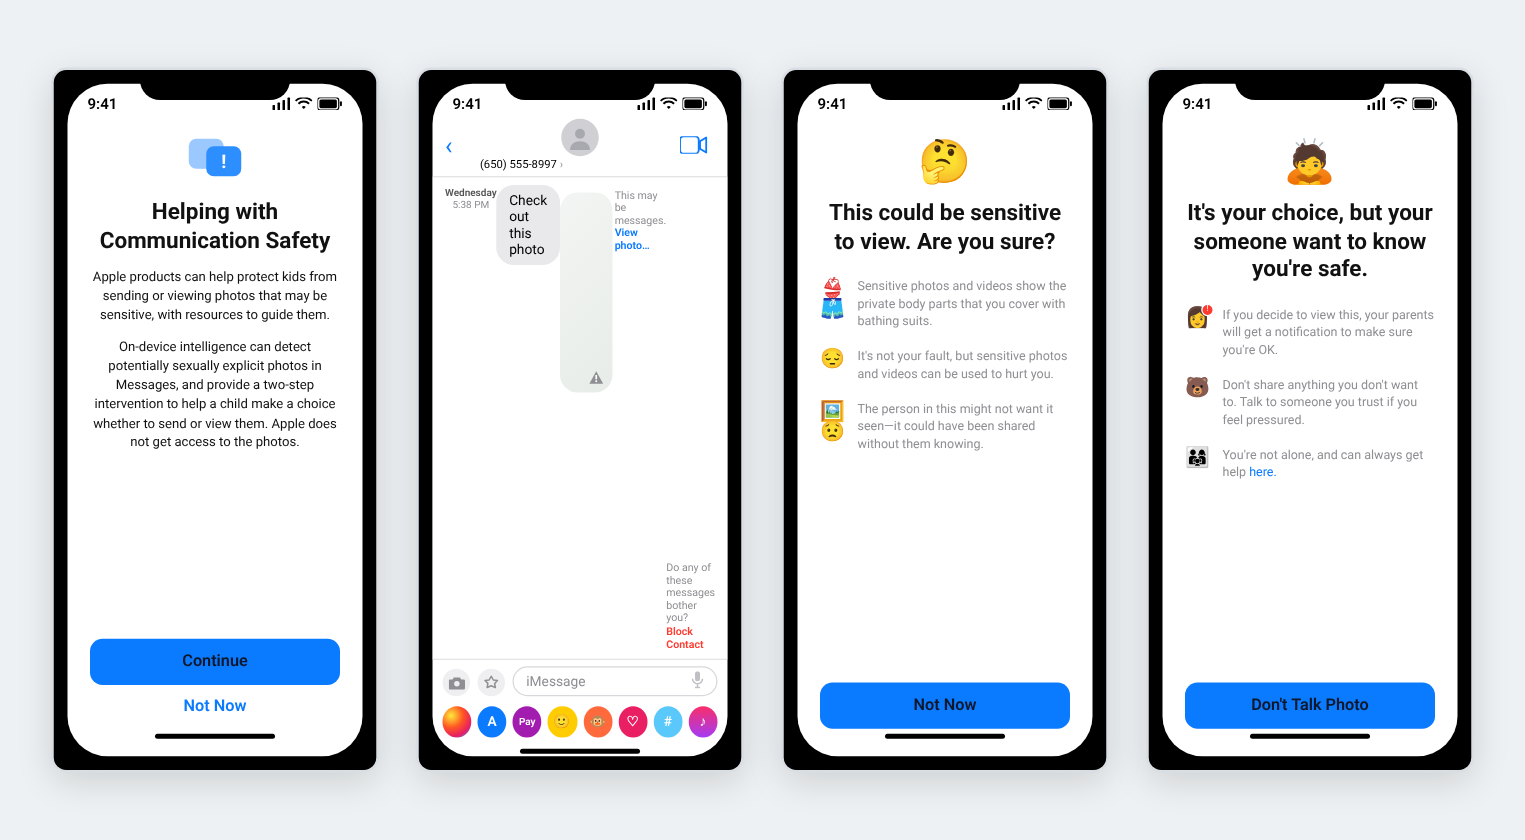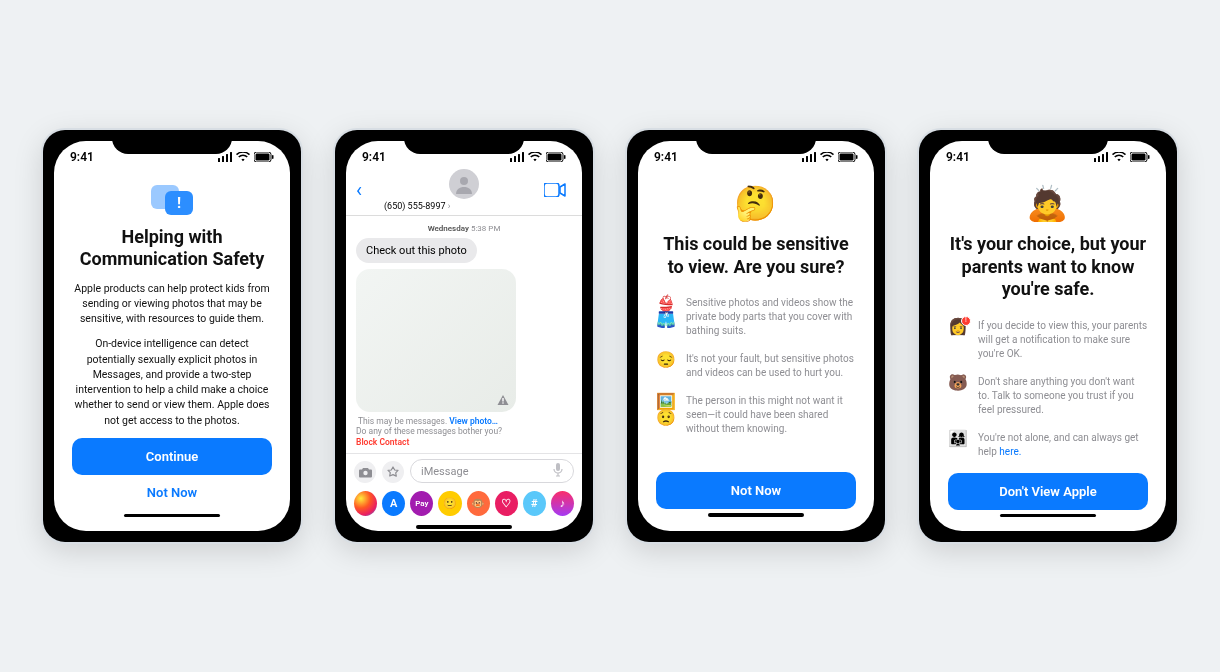--- a/index.html
+++ b/index.html
@@ -8,54 +8,54 @@
     --phone-edge:#d8dee4;
     --screen-white:#fff;
     --accent:#0a7aff;
     --txt:#111;
     --muted:#8e8e93;
     --red:#ff3b30;
     --bubble:#e9e9eb;
   }
   *{box-sizing:border-box;font-family:-apple-system,BlinkMacSystemFont,'Segoe UI',Roboto,Helvetica,Arial,sans-serif}
   body{margin:0;background:var(--bg);width:1220px;height:672px;display:flex;align-items:center;justify-content:center;gap:34px}
-  .phone{width:258px;height:412px;border-radius:22px;background:var(--phone-black);padding:11px;box-shadow:0 0 0 2px var(--phone-edge),0 8px 30px rgba(0,0,0,.15);position:relative}
+  .phone{width:258px;height:560px;border-radius:10px;background:var(--phone-black);padding:11px;box-shadow:0 0 0 2px var(--phone-edge),0 8px 30px rgba(0,0,0,.15);position:relative}
   .phone::before{content:"";position:absolute;top:0;left:50%;transform:translateX(-50%);width:120px;height:24px;background:#000;border-radius:0 0 16px 16px;z-index:5}
   .screen{width:100%;height:100%;background:var(--screen-white);border-radius:32px;overflow:hidden;position:relative;display:flex;flex-direction:column}
   .statusbar{height:26px;display:flex;justify-content:space-between;align-items:center;padding:6px 16px 0;font-size:12px;font-weight:600;color:#000}
   .statusbar .right{display:flex;gap:4px;align-items:center}
   .signal,.wifi,.batt{display:inline-flex}
   .signal{gap:1.5px;align-items:flex-end}
   .signal i{width:2.5px;background:#000;border-radius:.5px}
   .signal i:nth-child(1){height:4px}.signal i:nth-child(2){height:6px}.signal i:nth-child(3){height:8px}.signal i:nth-child(4){height:10px}
   .wifi svg,.batt svg,.vidicon svg{display:block}
   .content{flex:1;display:flex;flex-direction:column;padding:8px 18px 12px;overflow:hidden}
   .centered{text-align:center}
   .chat-icon{margin:10px auto 6px;width:42px;height:36px;position:relative}
   .chat-icon .b1{position:absolute;left:0;top:0;width:28px;height:24px;background:#9bc9ff;border-radius:6px}
   .chat-icon .b1::after{content:"";position:absolute;bottom:-5px;left:6px;border:5px solid transparent;border-top-color:#9bc9ff}
   .chat-icon .b2{position:absolute;right:0;top:6px;width:28px;height:24px;background:#2c8eff;border-radius:6px;display:flex;align-items:center;justify-content:center;color:#fff;font-weight:700;font-size:15px}
   .chat-icon .b2::after{content:"";position:absolute;bottom:-5px;right:6px;border:5px solid transparent;border-top-color:#2c8eff}
   h2.title{font-size:18px;font-weight:700;margin:6px 0 10px;line-height:1.25;color:var(--txt)}
   .body-para{font-size:10.5px;line-height:1.45;color:var(--txt);margin:0 0 10px}
   .spacer{flex:1}
   .btn{display:block;width:100%;padding:11px 0;border-radius:10px;font-size:13px;font-weight:600;text-align:center;cursor:pointer;border:none}
-  .btn.primary{background:var(--accent);color:#ffffff}
+  .btn.primary{background:var(--accent);color:#0f172a}
   .btn.link{background:transparent;color:var(--accent);padding:10px 0}
   .homebar{height:4px;width:96px;background:#000;border-radius:3px;margin:4px auto 2px}
   
   .msg-header{display:flex;align-items:center;justify-content:space-between;padding:2px 10px 4px;border-bottom:.5px solid #dcdcdc}
   .back{color:var(--accent);font-size:20px;font-weight:400;width:28px;text-align:left;cursor:pointer}
   .contact{text-align:left;flex:1}
   .avatar{width:30px;height:30px;background:#cfcfd4;border-radius:50%;margin:0 auto 2px;display:flex;align-items:center;justify-content:center}
   .avatar svg{opacity:.6}
   .phone-num{font-size:9px;color:#000}
   .phone-num .chev{color:var(--muted);font-size:9px}
   .vidicon{width:28px;color:var(--accent);text-align:right}
-  .msg-body{flex:1;padding:6px 10px;display:flex;flex-direction:column;background:#fff;overflow:hidden}
+  .msg-body{flex:1;padding:6px 10px;display:flex;flex-direction:row;background:#fff;overflow:hidden}
   .daystamp{text-align:center;font-size:8px;color:var(--muted);margin:2px 0 5px}
   .daystamp b{color:#555;font-weight:600}
   .bubble{align-self:flex-start;background:var(--bubble);padding:6px 10px;border-radius:14px;font-size:11px;color:#000;max-width:75%}
   .blurred{align-self:flex-start;margin-top:6px;width:160px;height:160px;background:linear-gradient(135deg,#f2f5f3,#e8ece8);border-radius:14px;position:relative}
   .warn-tri{position:absolute;bottom:6px;right:7px;width:12px;height:12px}
   .warn-caption{font-size:8.5px;color:var(--muted);margin:4px 0 0 2px}
   .warn-caption a{color:var(--accent);font-weight:600;text-decoration:none}
   .bother{text-align:left;font-size:8.5px;color:var(--muted);margin-top:auto}
   .bother .block{display:block;color:var(--red);font-weight:600;margin-top:1px;cursor:pointer}
   .input-row{display:flex;align-items:flex-end;gap:6px;padding:5px 8px;border-top:.5px solid #e4e4e6}
@@ -283,33 +283,33 @@
             <svg width="20" height="10" viewBox="0 0 20 10">
               <rect x="0" y="0" width="17" height="10" rx="2.5" fill="none" stroke="#000" stroke-width="1"></rect>
               <rect x="1.5" y="1.5" width="14" height="7" rx="1.3" fill="#000"></rect>
               <rect x="18" y="3" width="1.5" height="4" rx="0.8" fill="#000"></rect>
             </svg>
           </span>
       </span>
     </div>
     <div class="content">
       <div class="emoji">🙇</div>
-      <h2 class="title centered">It's your choice, but your parents want to know you're safe.</h2>
+      <h2 class="title centered">It's your choice, but your someone want to know you're safe.</h2>
       <div class="bullets">
         <div class="bullet">
           <div class="bicon"><span>👩</span><span class="redbadge">!</span></div>
           <div class="btxt">If you decide to view this, your parents will get a notification to make sure you're OK.</div>
         </div>
         <div class="bullet">
           <div class="bicon">🐻</div>
           <div class="btxt">Don't share anything you don't want to. Talk to someone you trust if you feel pressured.</div>
         </div>
         <div class="bullet">
           <div class="bicon">👨‍👩‍👧</div>
           <div class="btxt"><span>You're not alone, and can always get help </span><a href="#">here.</a></div>
         </div>
       </div>
       <div class="spacer"></div>
-      <button class="btn primary">Don't View Apple</button>
+      <button class="btn primary">Don't Talk Photo</button>
       <div class="homebar"></div>
     </div>
   </div>
 </div>
 
 </body></html>

